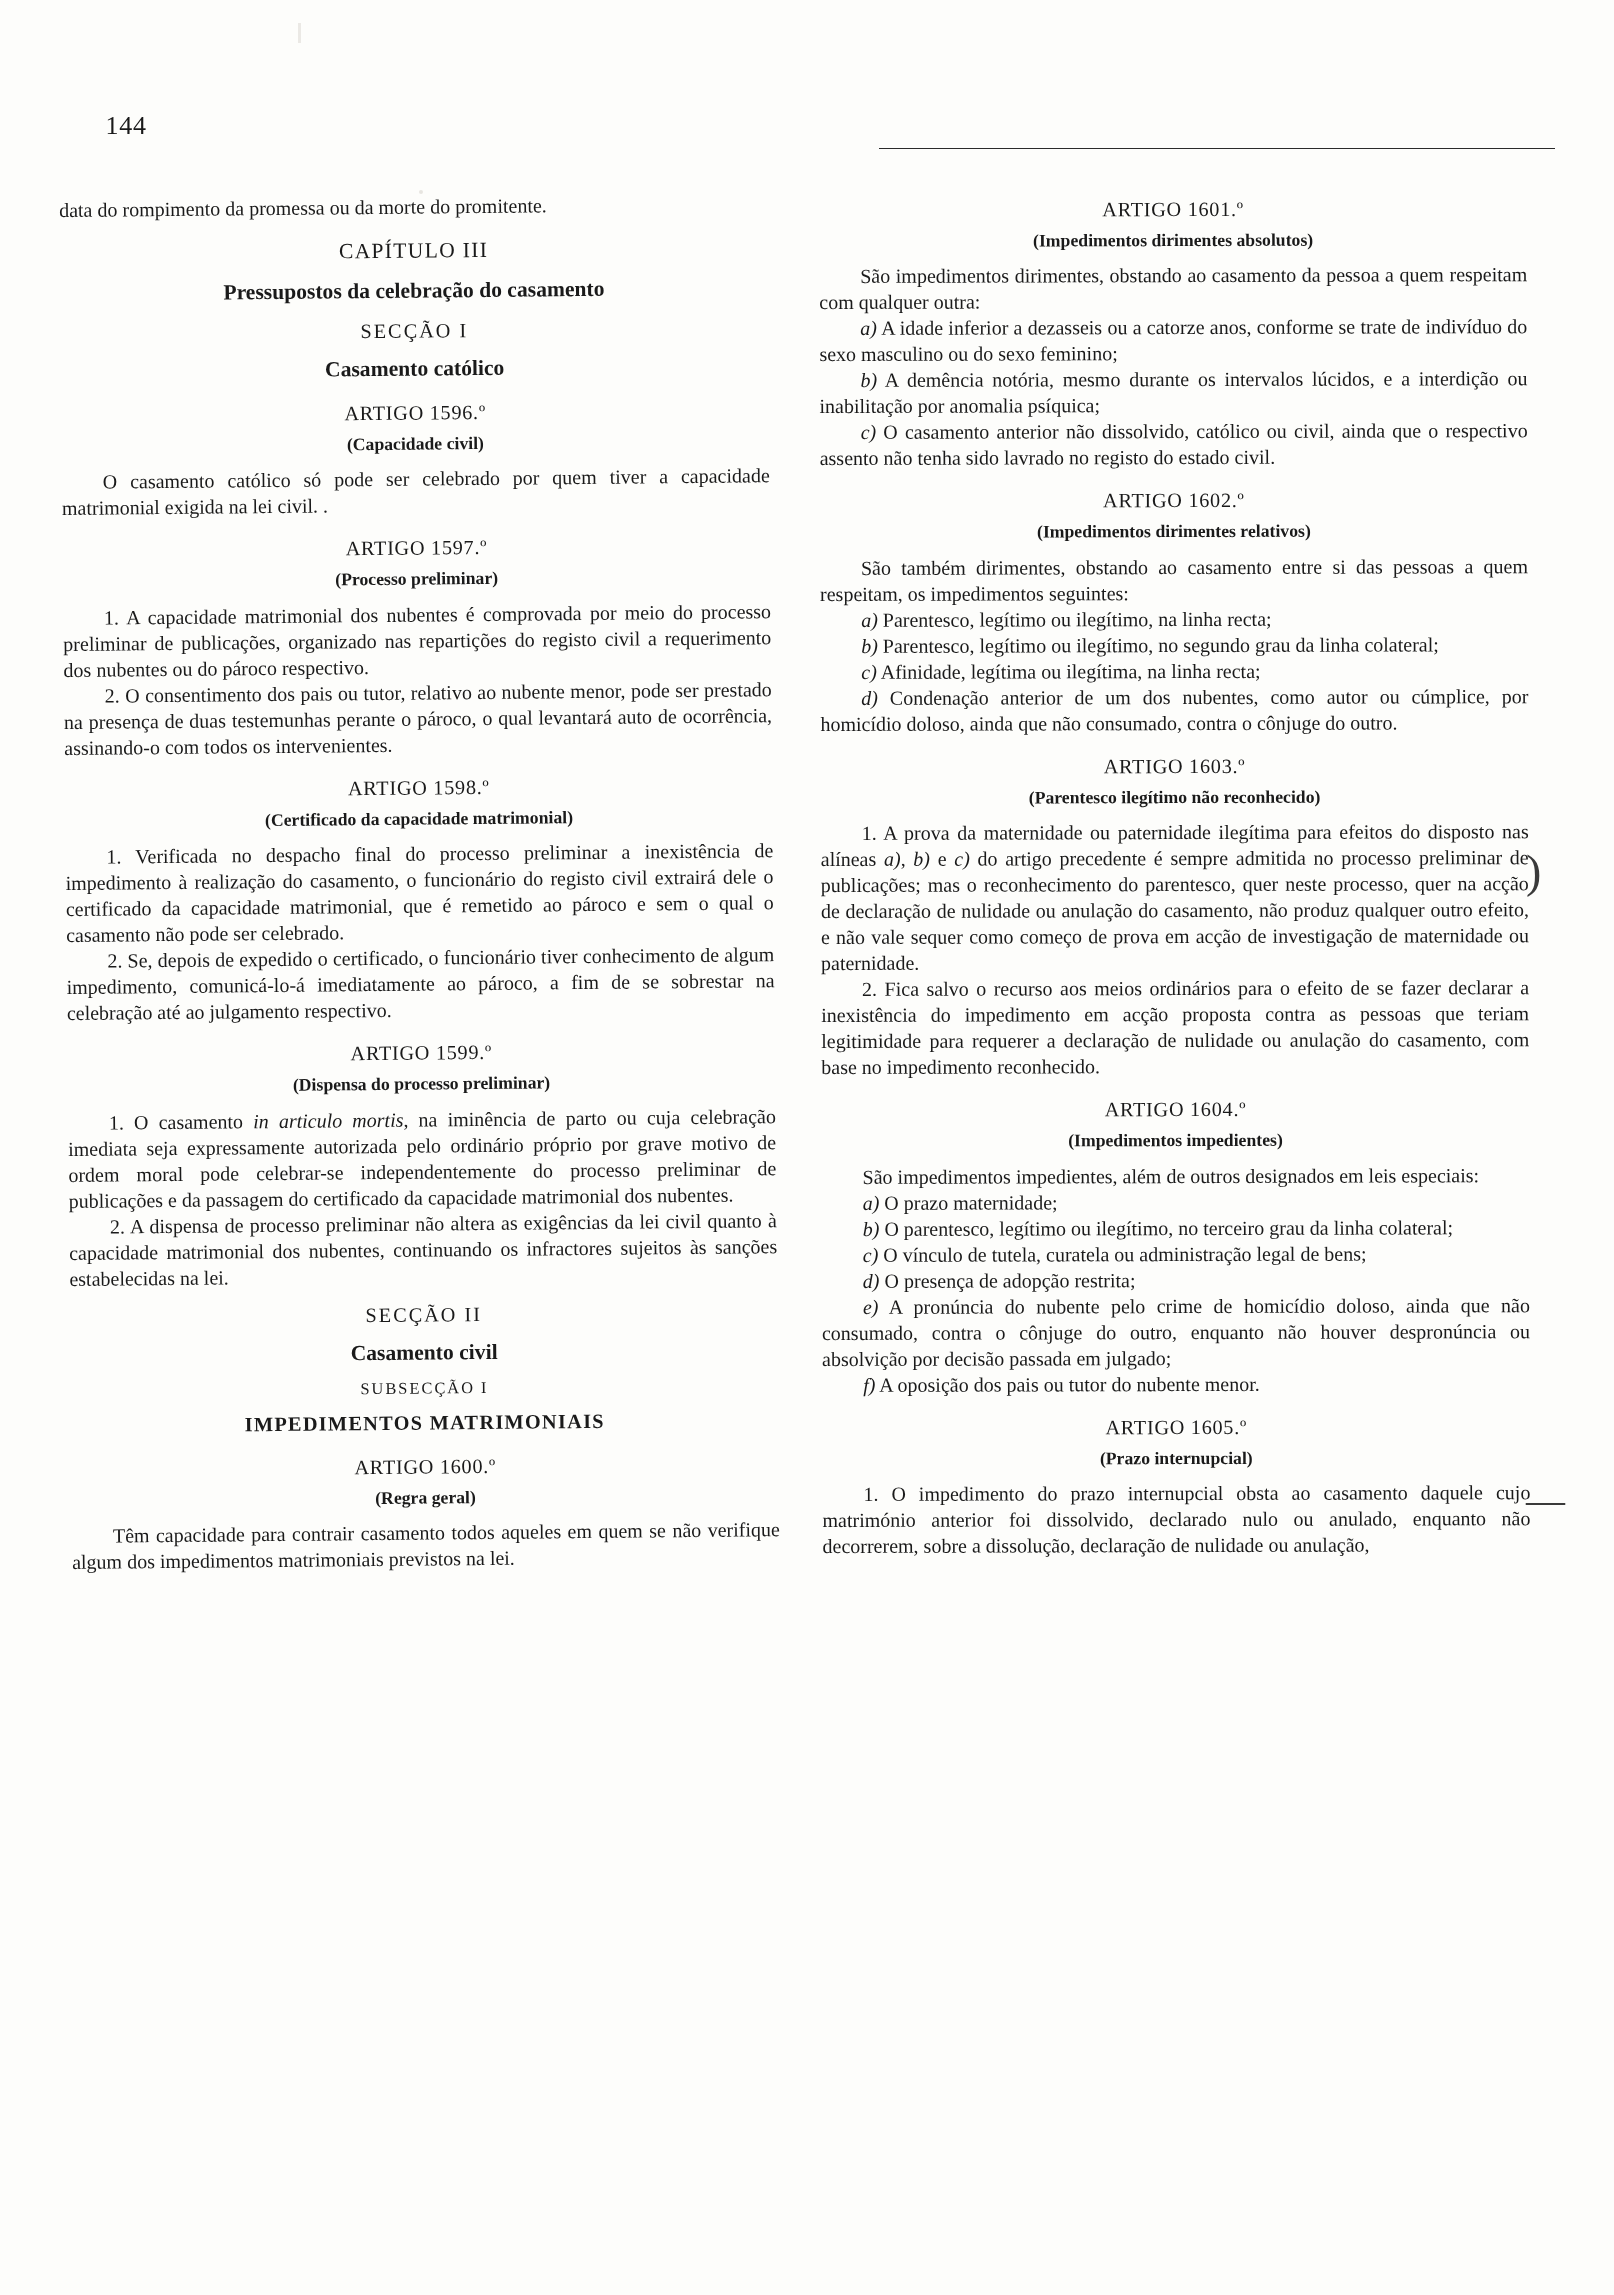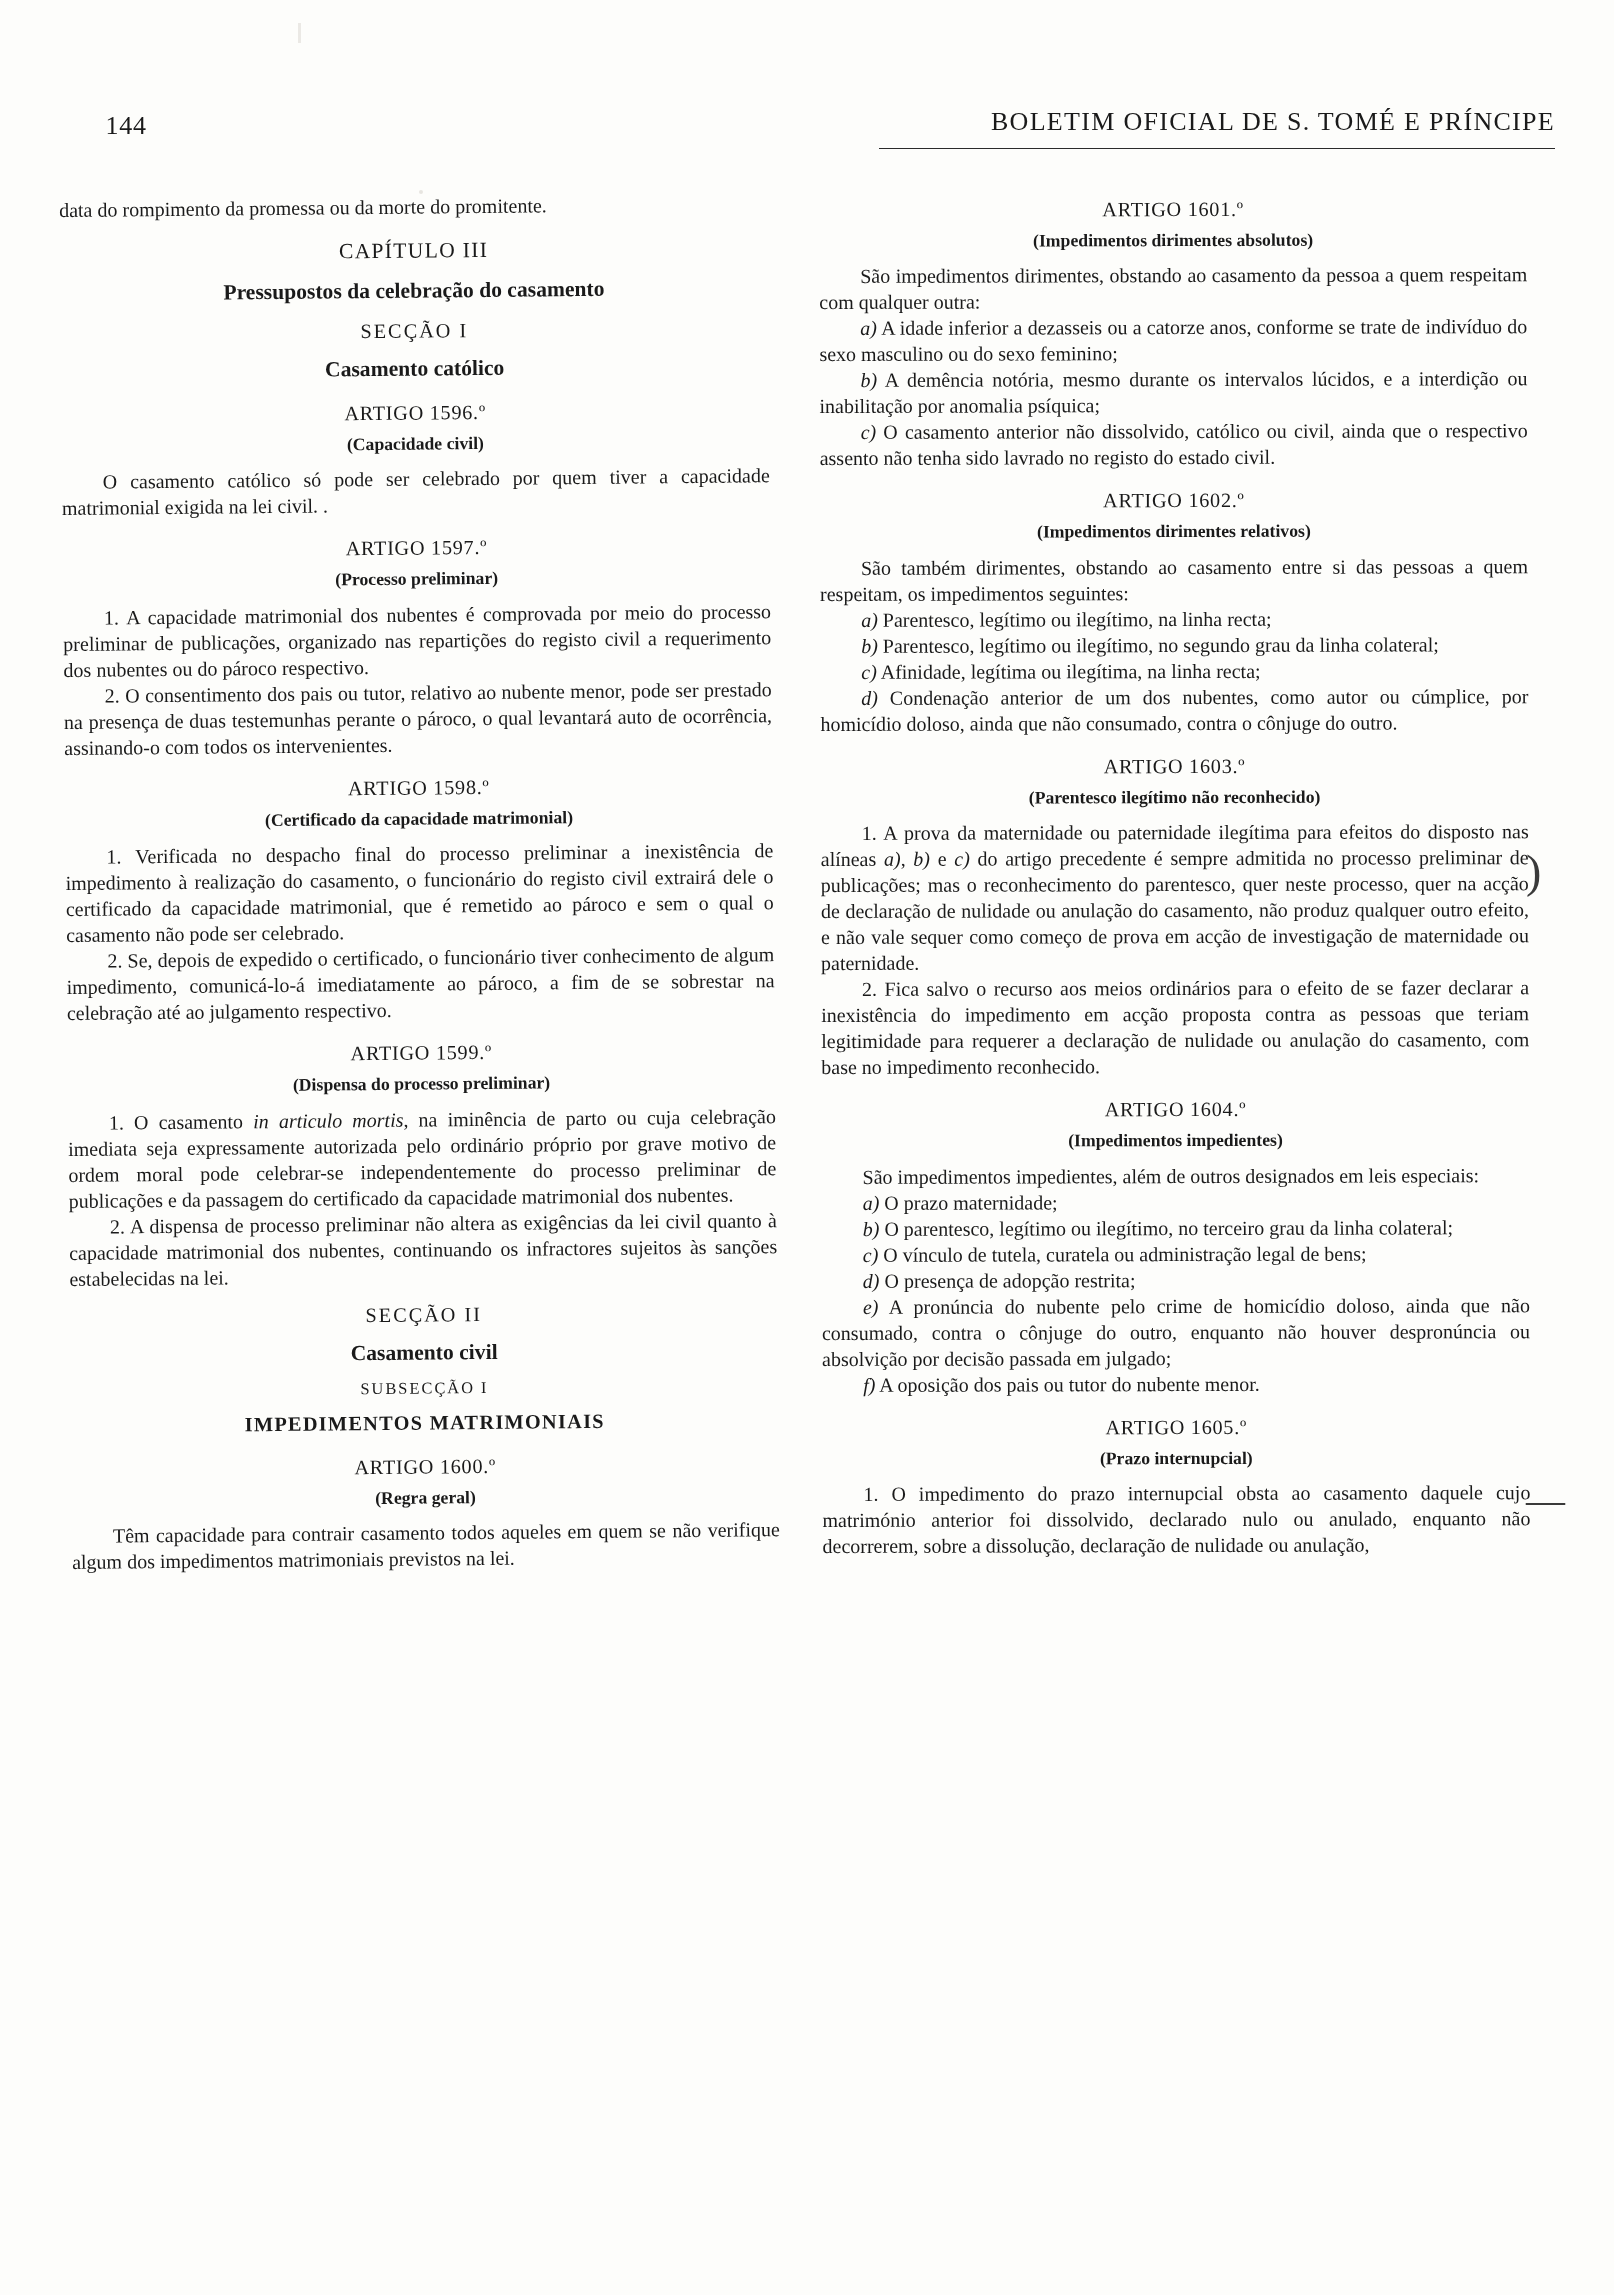--- a/index.html
+++ b/index.html
@@ -141,21 +141,20 @@
     font-family: "Liberation Serif", serif;
   }
 </style>
 </head>
 <body>
 
 <div class="page">
 
   <div class="header">
     <div class="page-number">144</div>
-    <div class="header-title">BOLETIM OFICIAL DE S. TOMÉ E PRÍNCIPE</div>
     <div class="header-rule"></div>
   </div>
 
   <div class="col col-left">
 
     <p class="noind">data do rompimento da promessa ou da morte do promitente.</p>
 
     <div class="chaptitle">CAPÍTULO III</div>
     <div class="secbold">Pressupostos da celebração do casamento</div>
     <div class="seccao">SECÇÃO I</div>

